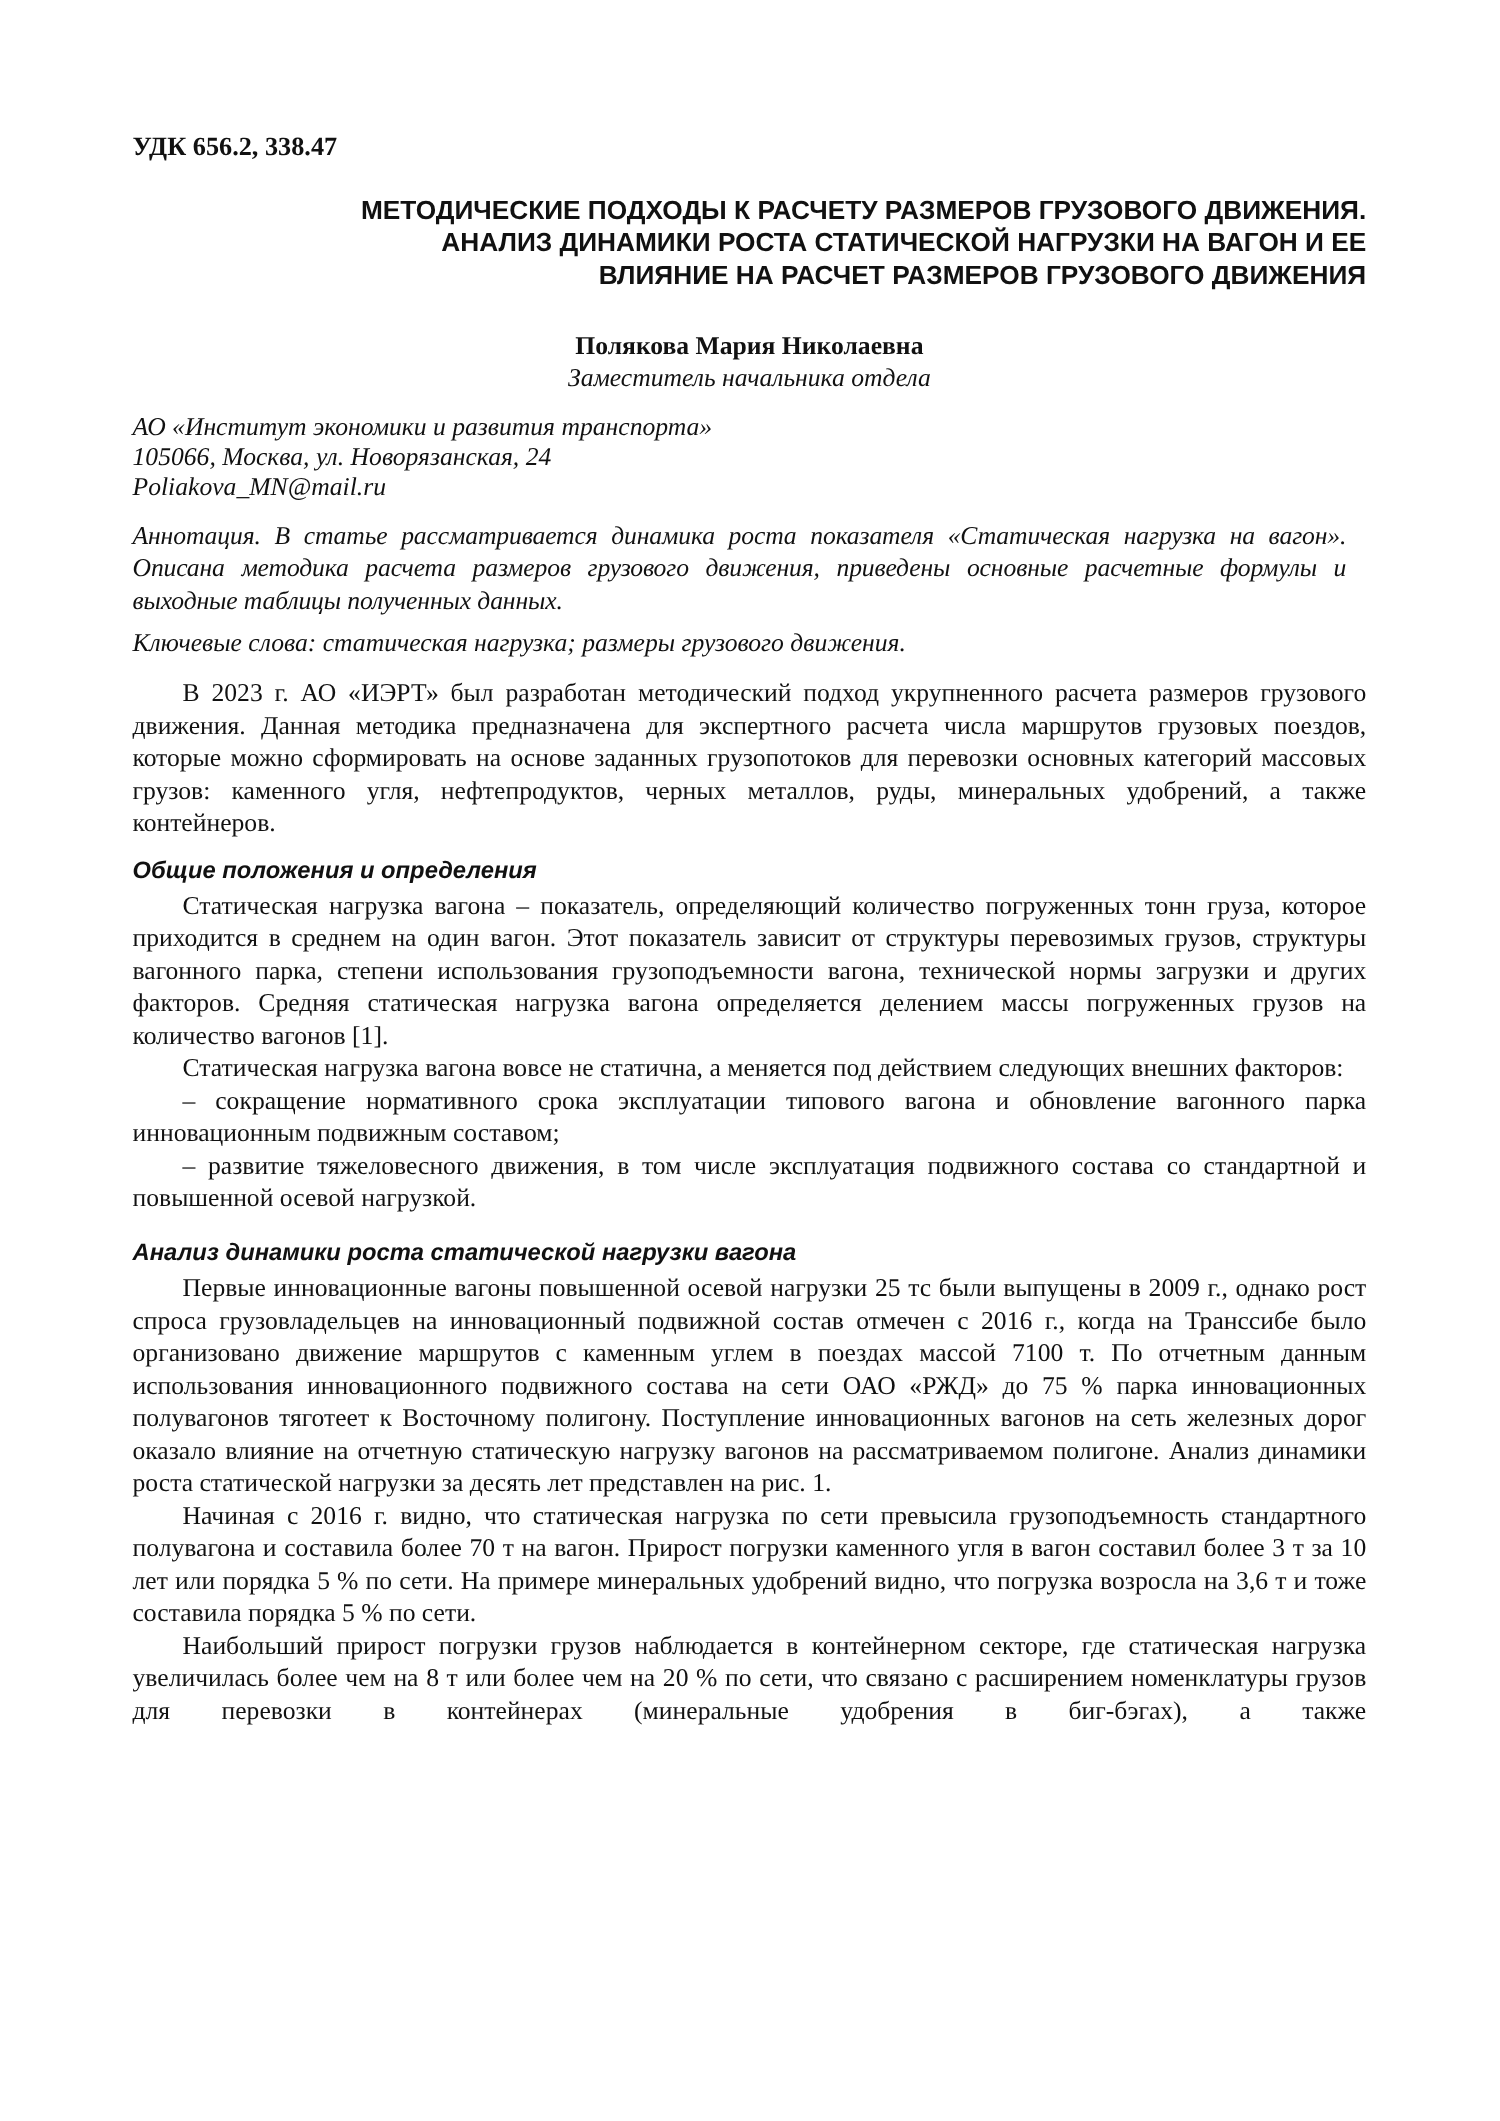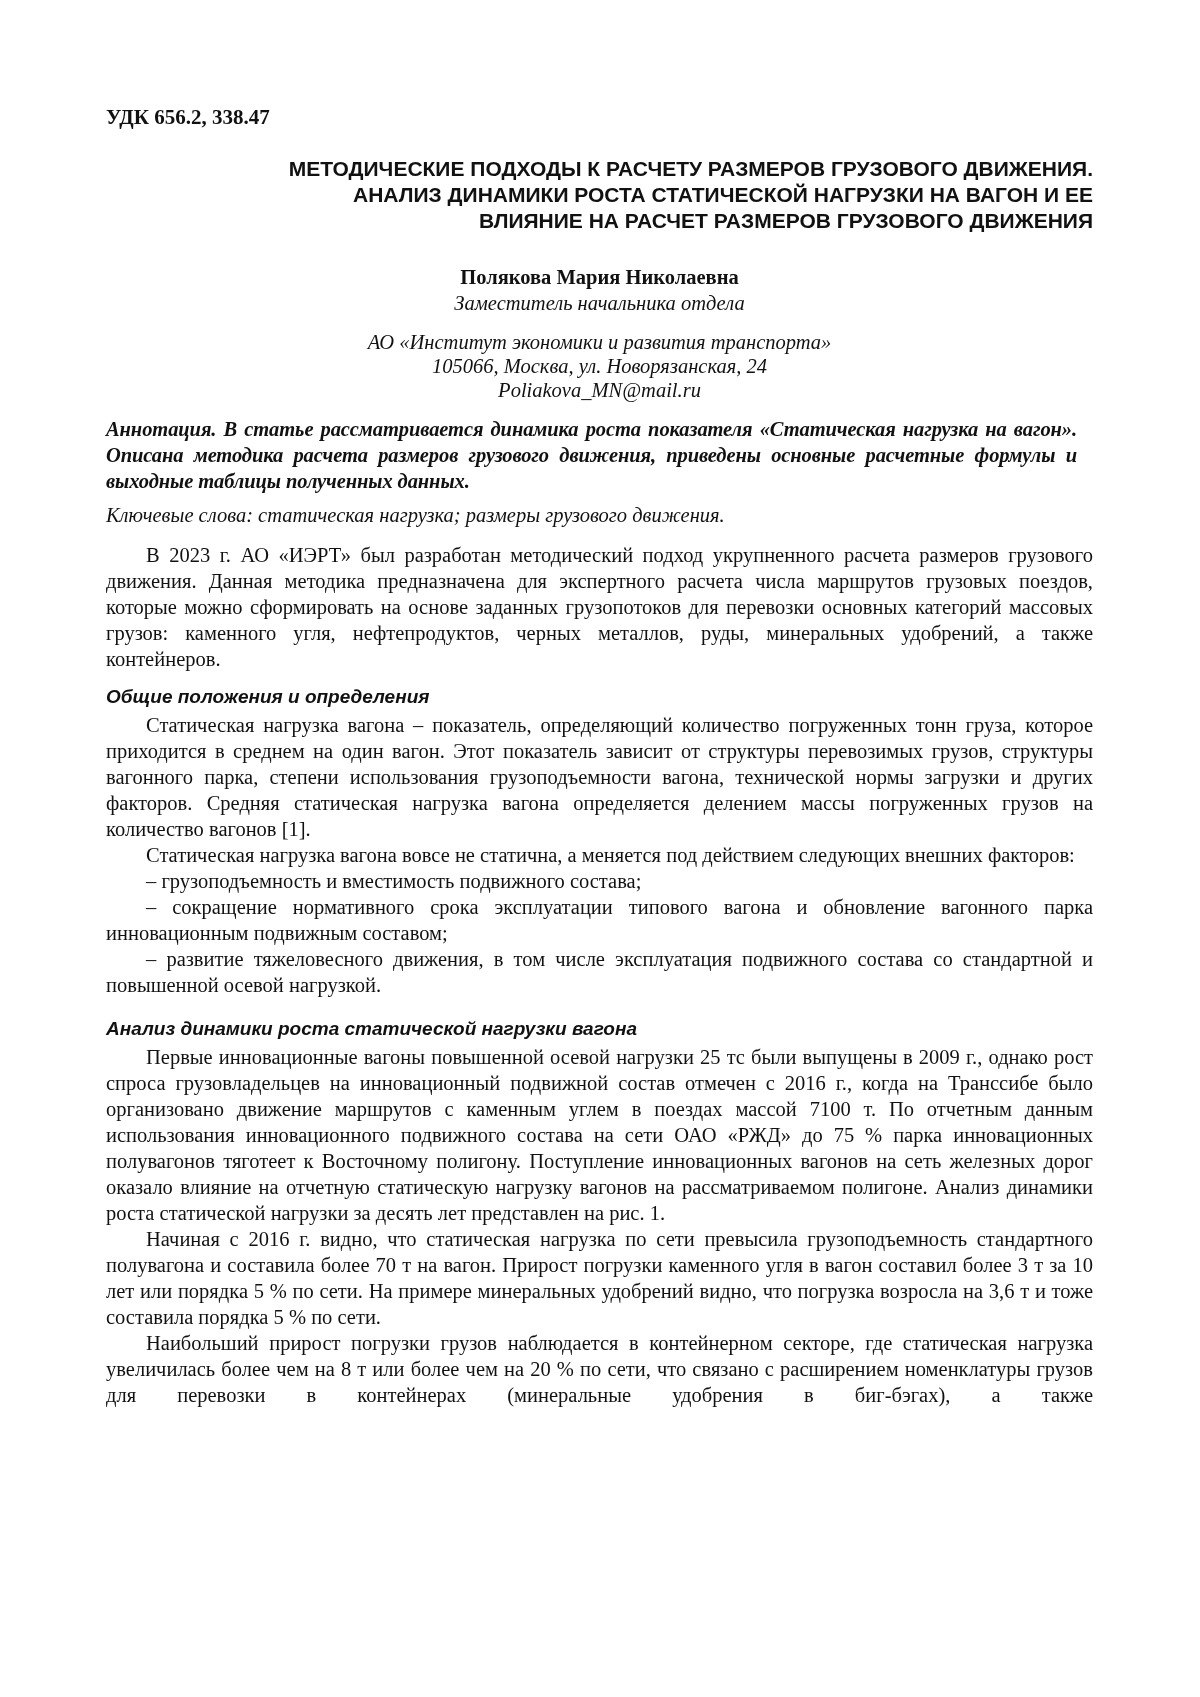--- a/index.html
+++ b/index.html
@@ -3,23 +3,23 @@
 <meta charset="utf-8">
 <style>
   html, body { margin: 0; padding: 0; background: #ffffff; }
   body { width: 1200px; height: 1697px; position: relative; overflow: hidden; color: #111; }
   .page { position: absolute; left: 106px; top: 104px; width: 987px; font-family: "Liberation Serif", serif; font-size: 20.5px; line-height: 26px; }
   .udk { font-weight: bold; font-size: 21px; margin: 0 0 26px 0; }
   .title { font-family: "Liberation Sans", sans-serif; font-weight: bold; font-size: 21px; line-height: 26px; text-align: right; margin: 0 0 30px 0; }
   .title div { white-space: nowrap; }
   .author { text-align: center; font-weight: bold; margin: 0; }
   .position { text-align: center; font-style: italic; margin: 0 0 14px 0; }
-  .affil { text-align: center; font-style: italic; margin: 0 0 14px 0; }
+  .affil { text-align: left; font-style: italic; margin: 0 0 14px 0; }
   .affil div { line-height: 24px; }
-  .abstract { font-style: italic; text-align: justify; margin: 0 16px 8px 0; letter-spacing: -0.1px; font-weight: bold; }
+  .abstract { font-style: italic; text-align: justify; margin: 0 16px 8px 0; letter-spacing: -0.1px; }
   .keywords { font-style: italic; margin: 0 0 14px 0; }
   h2 { font-family: "Liberation Sans", sans-serif; font-style: italic; font-weight: bold; font-size: 19px; line-height: 26px; margin: 12px 0 2px 0; }
   p { margin: 0; text-align: justify; text-indent: 40px; font-family: Liberation Serif, serif; }
   .list p { text-indent: 40px; }
 </style>
 </head>
 <body>
 
 <div class="page">
   <div class="udk">УДК 656.2, 338.47</div>
@@ -41,21 +41,20 @@
 
   <div class="abstract">Аннотация. В статье рассматривается динамика роста показателя «Статическая нагрузка на вагон». Описана методика расчета размеров грузового движения, приведены основные расчетные формулы и выходные таблицы полученных данных.</div>
   <div class="keywords">Ключевые слова: статическая нагрузка; размеры грузового движения.</div>
 
   <p>В 2023 г. АО «ИЭРТ» был разработан методический подход укрупненного расчета размеров грузового движения. Данная методика предназначена для экспертного расчета числа маршрутов грузовых поездов, которые можно сформировать на основе заданных грузопотоков для перевозки основных категорий массовых грузов: каменного угля, нефтепродуктов, черных металлов, руды, минеральных удобрений, а также контейнеров.</p>
 
   <h2>Общие положения и определения</h2>
   <p>Статическая нагрузка вагона – показатель, определяющий количество погруженных тонн груза, которое приходится в среднем на один вагон. Этот показатель зависит от структуры перевозимых грузов, структуры вагонного парка, степени использования грузоподъемности вагона, технической нормы загрузки и других факторов. Средняя статическая нагрузка вагона определяется делением массы погруженных грузов на количество вагонов [1].</p>
   <p>Статическая нагрузка вагона вовсе не статична, а меняется под действием следующих внешних факторов:</p>
   <div class="list">
-    <p>– грузоподъемность и вместимость подвижного состава;</p>
     <p>– сокращение нормативного срока эксплуатации типового вагона и обновление вагонного парка инновационным подвижным составом;</p>
     <p>– развитие тяжеловесного движения, в том числе эксплуатация подвижного состава со стандартной и повышенной осевой нагрузкой.</p>
   </div>
 
   <h2 style="margin-top:18px">Анализ динамики роста статической нагрузки вагона</h2>
   <p>Первые инновационные вагоны повышенной осевой нагрузки 25 тс были выпущены в 2009 г., однако рост спроса грузовладельцев на инновационный подвижной состав отмечен с 2016 г., когда на Транссибе было организовано движение маршрутов с каменным углем в поездах массой 7100 т. По отчетным данным использования инновационного подвижного состава на сети ОАО «РЖД» до 75 % парка инновационных полувагонов тяготеет к Восточному полигону. Поступление инновационных вагонов на сеть железных дорог оказало влияние на отчетную статическую нагрузку вагонов на рассматриваемом полигоне. Анализ динамики роста статической нагрузки за десять лет представлен на рис. 1.</p>
   <p>Начиная с 2016 г. видно, что статическая нагрузка по сети превысила грузоподъемность стандартного полувагона и составила более 70 т на вагон. Прирост погрузки каменного угля в вагон составил более 3 т за 10 лет или порядка 5 % по сети. На примере минеральных удобрений видно, что погрузка возросла на 3,6 т и тоже составила порядка 5 % по сети.</p>
   <p style="text-align-last: justify;">Наибольший прирост погрузки грузов наблюдается в контейнерном секторе, где статическая нагрузка увеличилась более чем на 8 т или более чем на 20 % по сети, что связано с расширением номенклатуры грузов для перевозки в контейнерах (минеральные удобрения в биг-бэгах), а также</p>
 </div>
 

